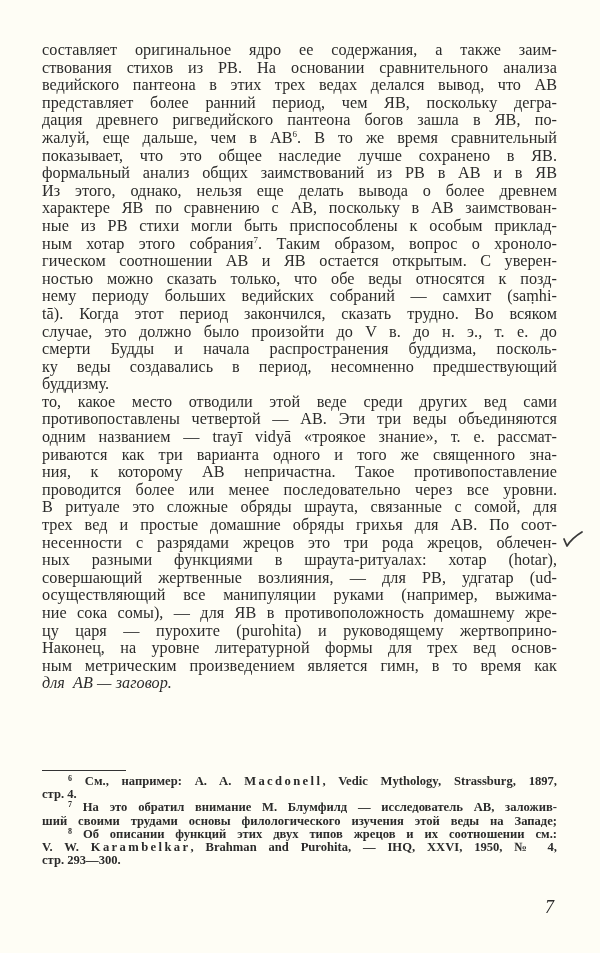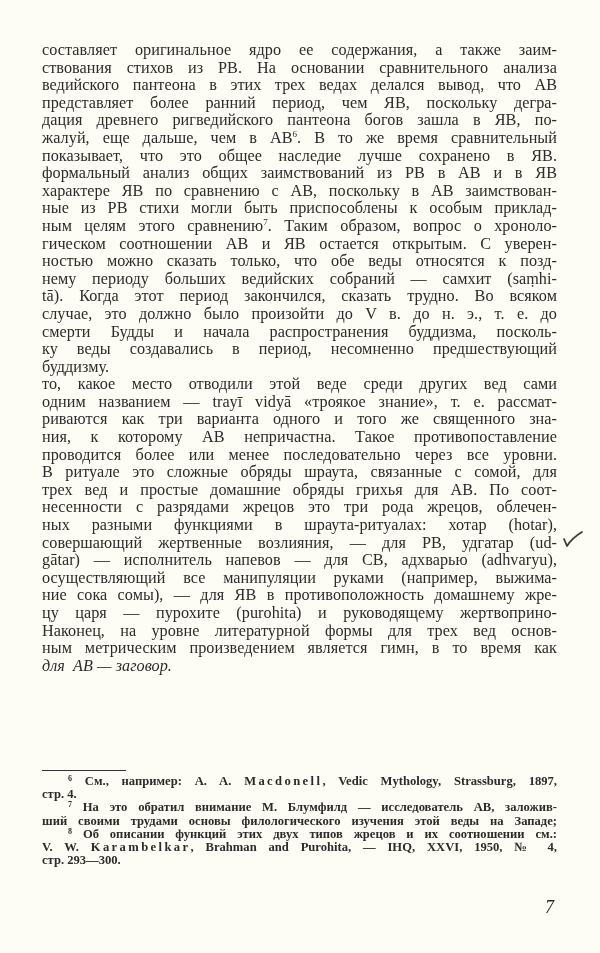--- a/index.html
+++ b/index.html
@@ -72,42 +72,43 @@
 
   <div class="body-text">
     <span class="line">составляет оригинальное ядро ее содержания, а также заим-</span>
     <span class="line">ствования стихов из РВ. На основании сравнительного анализа</span>
     <span class="line">ведийского пантеона в этих трех ведах делался вывод, что АВ</span>
     <span class="line">представляет более ранний период, чем ЯВ, поскольку дегра-</span>
     <span class="line">дация древнего ригведийского пантеона богов зашла в ЯВ, по-</span>
     <span class="line"><span>жалуй, еще дальше, чем в АВ</span><sup>6</sup><span>. В то же время сравнительный</span></span>
     <span class="line">показывает, что это общее наследие лучше сохранено в ЯВ.</span>
     <span class="line">формальный анализ общих заимствований из РВ в АВ и в ЯВ</span>
+    <span class="line">Из этого, однако, нельзя еще делать вывода о более древнем</span>
     <span class="line">характере ЯВ по сравнению с АВ, поскольку в АВ заимствован-</span>
     <span class="line">ные из РВ стихи могли быть приспособлены к особым приклад-</span>
-    <span class="line"><span>ным целям этого сравнению</span><sup>7</sup><span>. Таким образом, вопрос о хроноло-</span></span>
+    <span class="line"><span>ным хотар этого собрания</span><sup>7</sup><span>. Таким образом, вопрос о хроноло-</span></span>
     <span class="line">гическом соотношении АВ и ЯВ остается открытым. С уверен-</span>
     <span class="line">ностью можно сказать только, что обе веды относятся к позд-</span>
     <span class="line">нему периоду больших ведийских собраний — самхит (saṃhi-</span>
     <span class="line">tā). Когда этот период закончился, сказать трудно. Во всяком</span>
     <span class="line">случае, это должно было произойти до V в. до н. э., т. е. до</span>
     <span class="line">смерти Будды и начала распространения буддизма, посколь-</span>
     <span class="line">ку веды создавались в период, несомненно предшествующий</span>
     <span class="line last">буддизму.</span>
     <span class="line">то, какое место отводили этой веде среди других вед сами</span>
+    <span class="line">противопоставлены четвертой — АВ. Эти три веды объединяются</span>
     <span class="line">одним названием — trayī vidyā «троякое знание», т. е. рассмат-</span>
     <span class="line">риваются как три варианта одного и того же священного зна-</span>
     <span class="line">ния, к которому АВ непричастна. Такое противопоставление</span>
     <span class="line">проводится более или менее последовательно через все уровни.</span>
     <span class="line">В ритуале это сложные обряды шраута, связанные с сомой, для</span>
     <span class="line">трех вед и простые домашние обряды грихья для АВ. По соот-</span>
     <span class="line">несенности с разрядами жрецов это три рода жрецов, облечен-</span>
     <span class="line">ных разными функциями в шраута-ритуалах: хотар (hotar),</span>
     <span class="line">совершающий жертвенные возлияния, — для РВ, удгатар (ud-</span>
-    <span class="line">gātar) — исполнитель напевов — для СВ, адхварью (adhvaryu),</span>
     <span class="line">осуществляющий все манипуляции руками (например, выжима-</span>
     <span class="line">ние сока сомы), — для ЯВ в противоположность домашнему жре-</span>
     <span class="line">цу царя — пурохите (purohita) и руководящему жертвоприно-</span>
     <span class="line">Наконец, на уровне литературной формы для трех вед основ-</span>
     <span class="line">ным метрическим произведением является гимн, в то время как</span>
     <span class="line last" style="white-space:pre;font-style:italic;">для  АВ — заговор.</span>
   </div>
 
   <svg class="check-mark" viewBox="0 0 22 20">
     <path d="M2 10 L5 17 Q10 9 20 3" fill="none" stroke="#3a3a3a" stroke-width="1.8" stroke-linecap="round" stroke-linejoin="round"></path>

